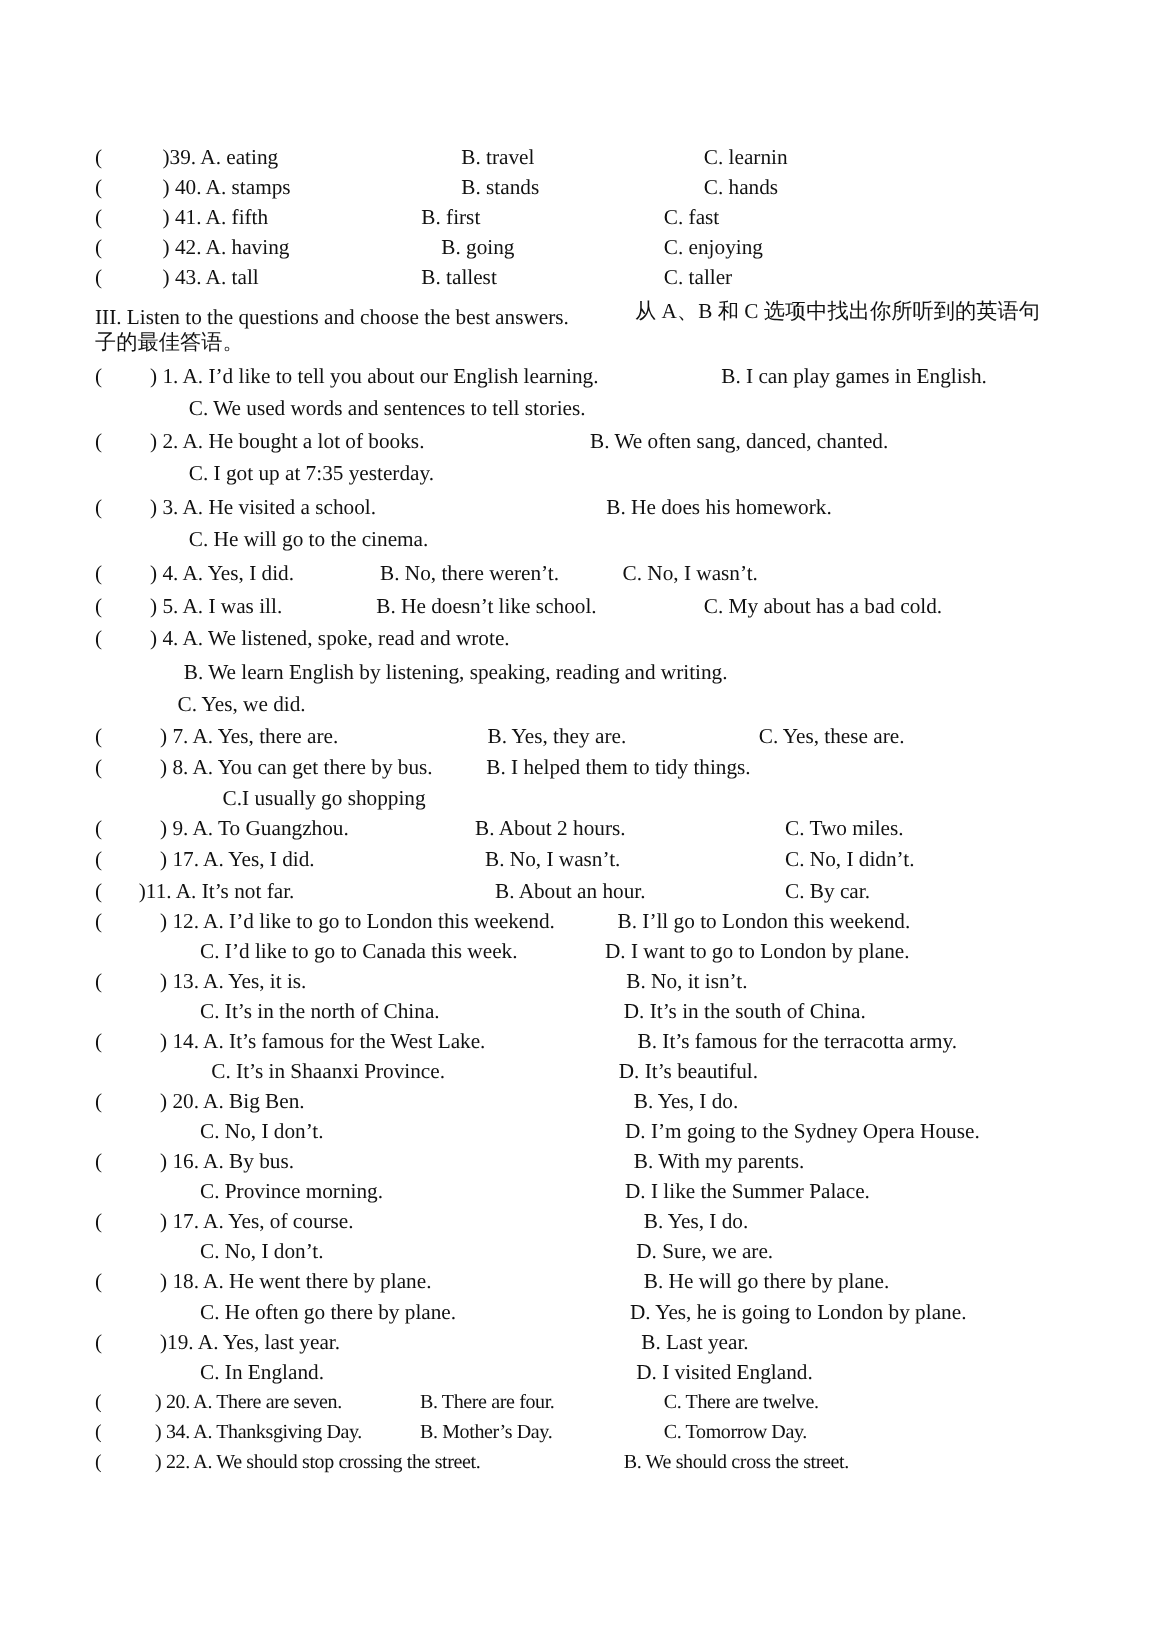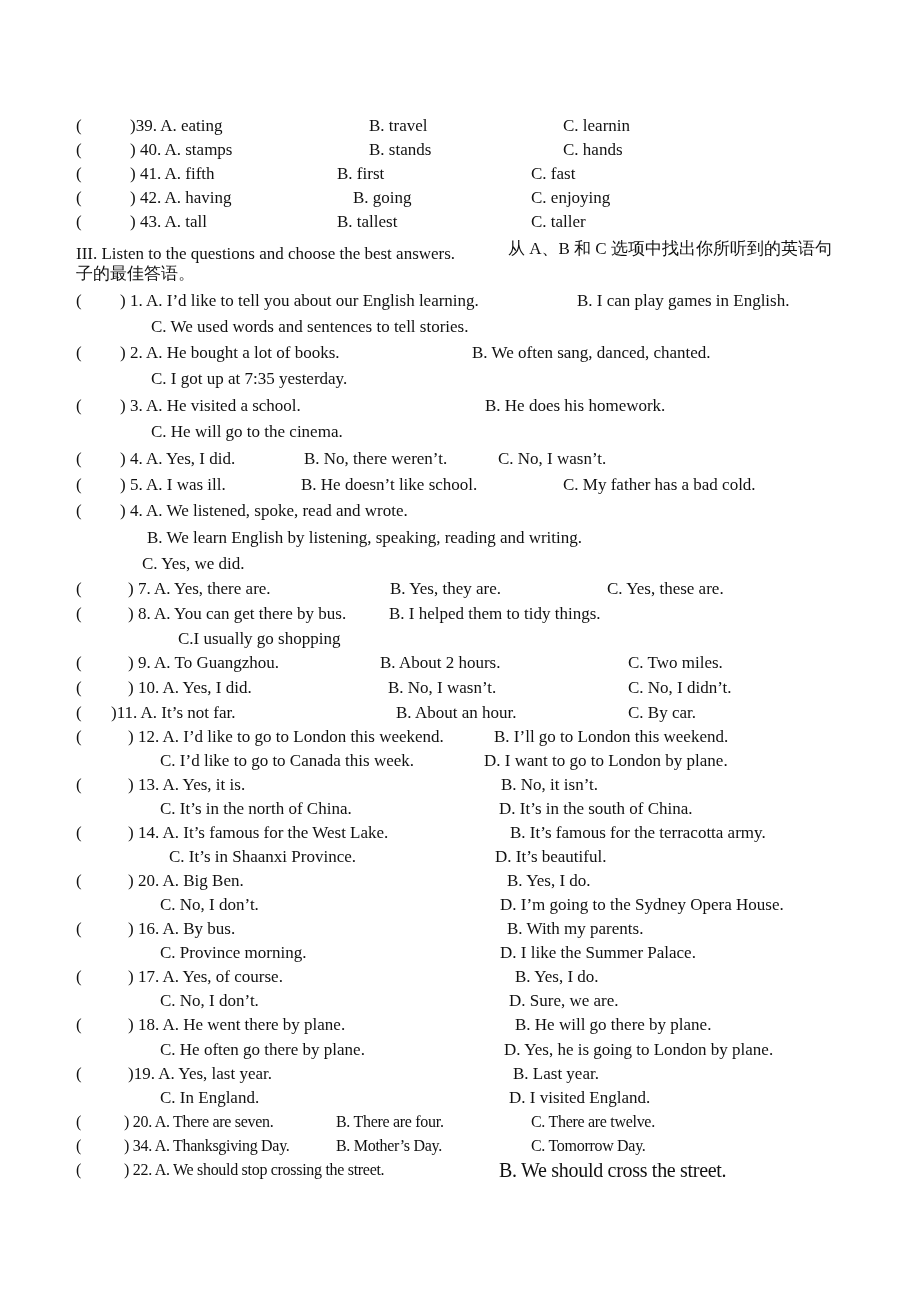--- a/index.html
+++ b/index.html
@@ -56,21 +56,21 @@
 <span class="t" style="left:151px;top:422px">C. He will go to the cinema.</span>
 
 <span class="t bl" style="top:449px">(</span>
 <span class="t" style="left:120px;top:449px">) 4. A. Yes, I did.</span>
 <span class="t" style="left:304px;top:449px">B. No, there weren’t.</span>
 <span class="t" style="left:498px;top:449px">C. No, I wasn’t.</span>
 
 <span class="t bl" style="top:475px">(</span>
 <span class="t" style="left:120px;top:475px">) 5. A. I was ill.</span>
 <span class="t" style="left:301px;top:475px">B. He doesn’t like school.</span>
-<span class="t" style="left:563px;top:475px">C. My father has a bad cold.</span>
+<span class="t" style="left:563px;top:475px">C. My about has a bad cold.</span>
 
 <span class="t bl" style="top:501px">(</span>
 <span class="t" style="left:120px;top:501px">) 4. A. We listened, spoke, read and wrote.</span>
 <span class="t" style="left:147px;top:528px">B. We learn English by listening, speaking, reading and writing.</span>
 <span class="t" style="left:142px;top:554px">C. Yes, we did.</span>
 
 <span class="t bl" style="top:579px">(</span>
 <span class="t" style="left:128px;top:579px">) 7. A. Yes, there are.</span>
 <span class="t" style="left:390px;top:579px">B. Yes, they are.</span>
 <span class="t" style="left:607px;top:579px">C. Yes, these are.</span>
@@ -79,21 +79,21 @@
 <span class="t" style="left:128px;top:604px">) 8. A. You can get there by bus.</span>
 <span class="t" style="left:389px;top:604px">B. I helped them to tidy things.</span>
 <span class="t" style="left:178px;top:629px">C.I usually go shopping</span>
 
 <span class="t bl" style="top:653px">(</span>
 <span class="t" style="left:128px;top:653px">) 9. A. To Guangzhou.</span>
 <span class="t" style="left:380px;top:653px">B. About 2 hours.</span>
 <span class="t" style="left:628px;top:653px">C. Two miles.</span>
 
 <span class="t bl" style="top:678px">(</span>
-<span class="t" style="left:128px;top:678px">) 10. A. Yes, I did.</span>
+<span class="t" style="left:128px;top:678px">) 17. A. Yes, I did.</span>
 <span class="t" style="left:388px;top:678px">B. No, I wasn’t.</span>
 <span class="t" style="left:628px;top:678px">C. No, I didn’t.</span>
 
 <span class="t bl" style="top:703px">(</span>
 <span class="t" style="left:111px;top:703px">)11. A. It’s not far.</span>
 <span class="t" style="left:396px;top:703px">B. About an hour.</span>
 <span class="t" style="left:628px;top:703px">C. By car.</span>
 
 <span class="t bl" style="top:727px">(</span>
 <span class="t" style="left:128px;top:727px">) 12. A. I’d like to go to London this weekend.</span>
@@ -148,13 +148,13 @@
 <span class="t" style="left:336px;top:1112px;font-size:16px;letter-spacing:-0.3px">B. There are four.</span>
 <span class="t" style="left:531px;top:1112px;font-size:16px;letter-spacing:-0.3px">C. There are twelve.</span>
 
 <span class="t bl" style="top:1136px;font-size:16px">(</span>
 <span class="t" style="left:124px;top:1136px;font-size:16px;letter-spacing:-0.3px">) 34. A. Thanksgiving Day.</span>
 <span class="t" style="left:336px;top:1136px;font-size:16px;letter-spacing:-0.3px">B. Mother’s Day.</span>
 <span class="t" style="left:531px;top:1136px;font-size:16px;letter-spacing:-0.3px">C. Tomorrow Day.</span>
 
 <span class="t bl" style="top:1160px;font-size:16px">(</span>
 <span class="t" style="left:124px;top:1160px;font-size:16px;letter-spacing:-0.3px">) 22. A. We should stop crossing the street.</span>
-<span class="t" style="left:499px;top:1160px;font-size:20px;letter-spacing:-0.3px">B. We should cross the street.</span>
+<span class="t" style="left:499px;top:1160px;font-size:16px;letter-spacing:-0.3px">B. We should cross the street.</span>
 
 </body></html>

